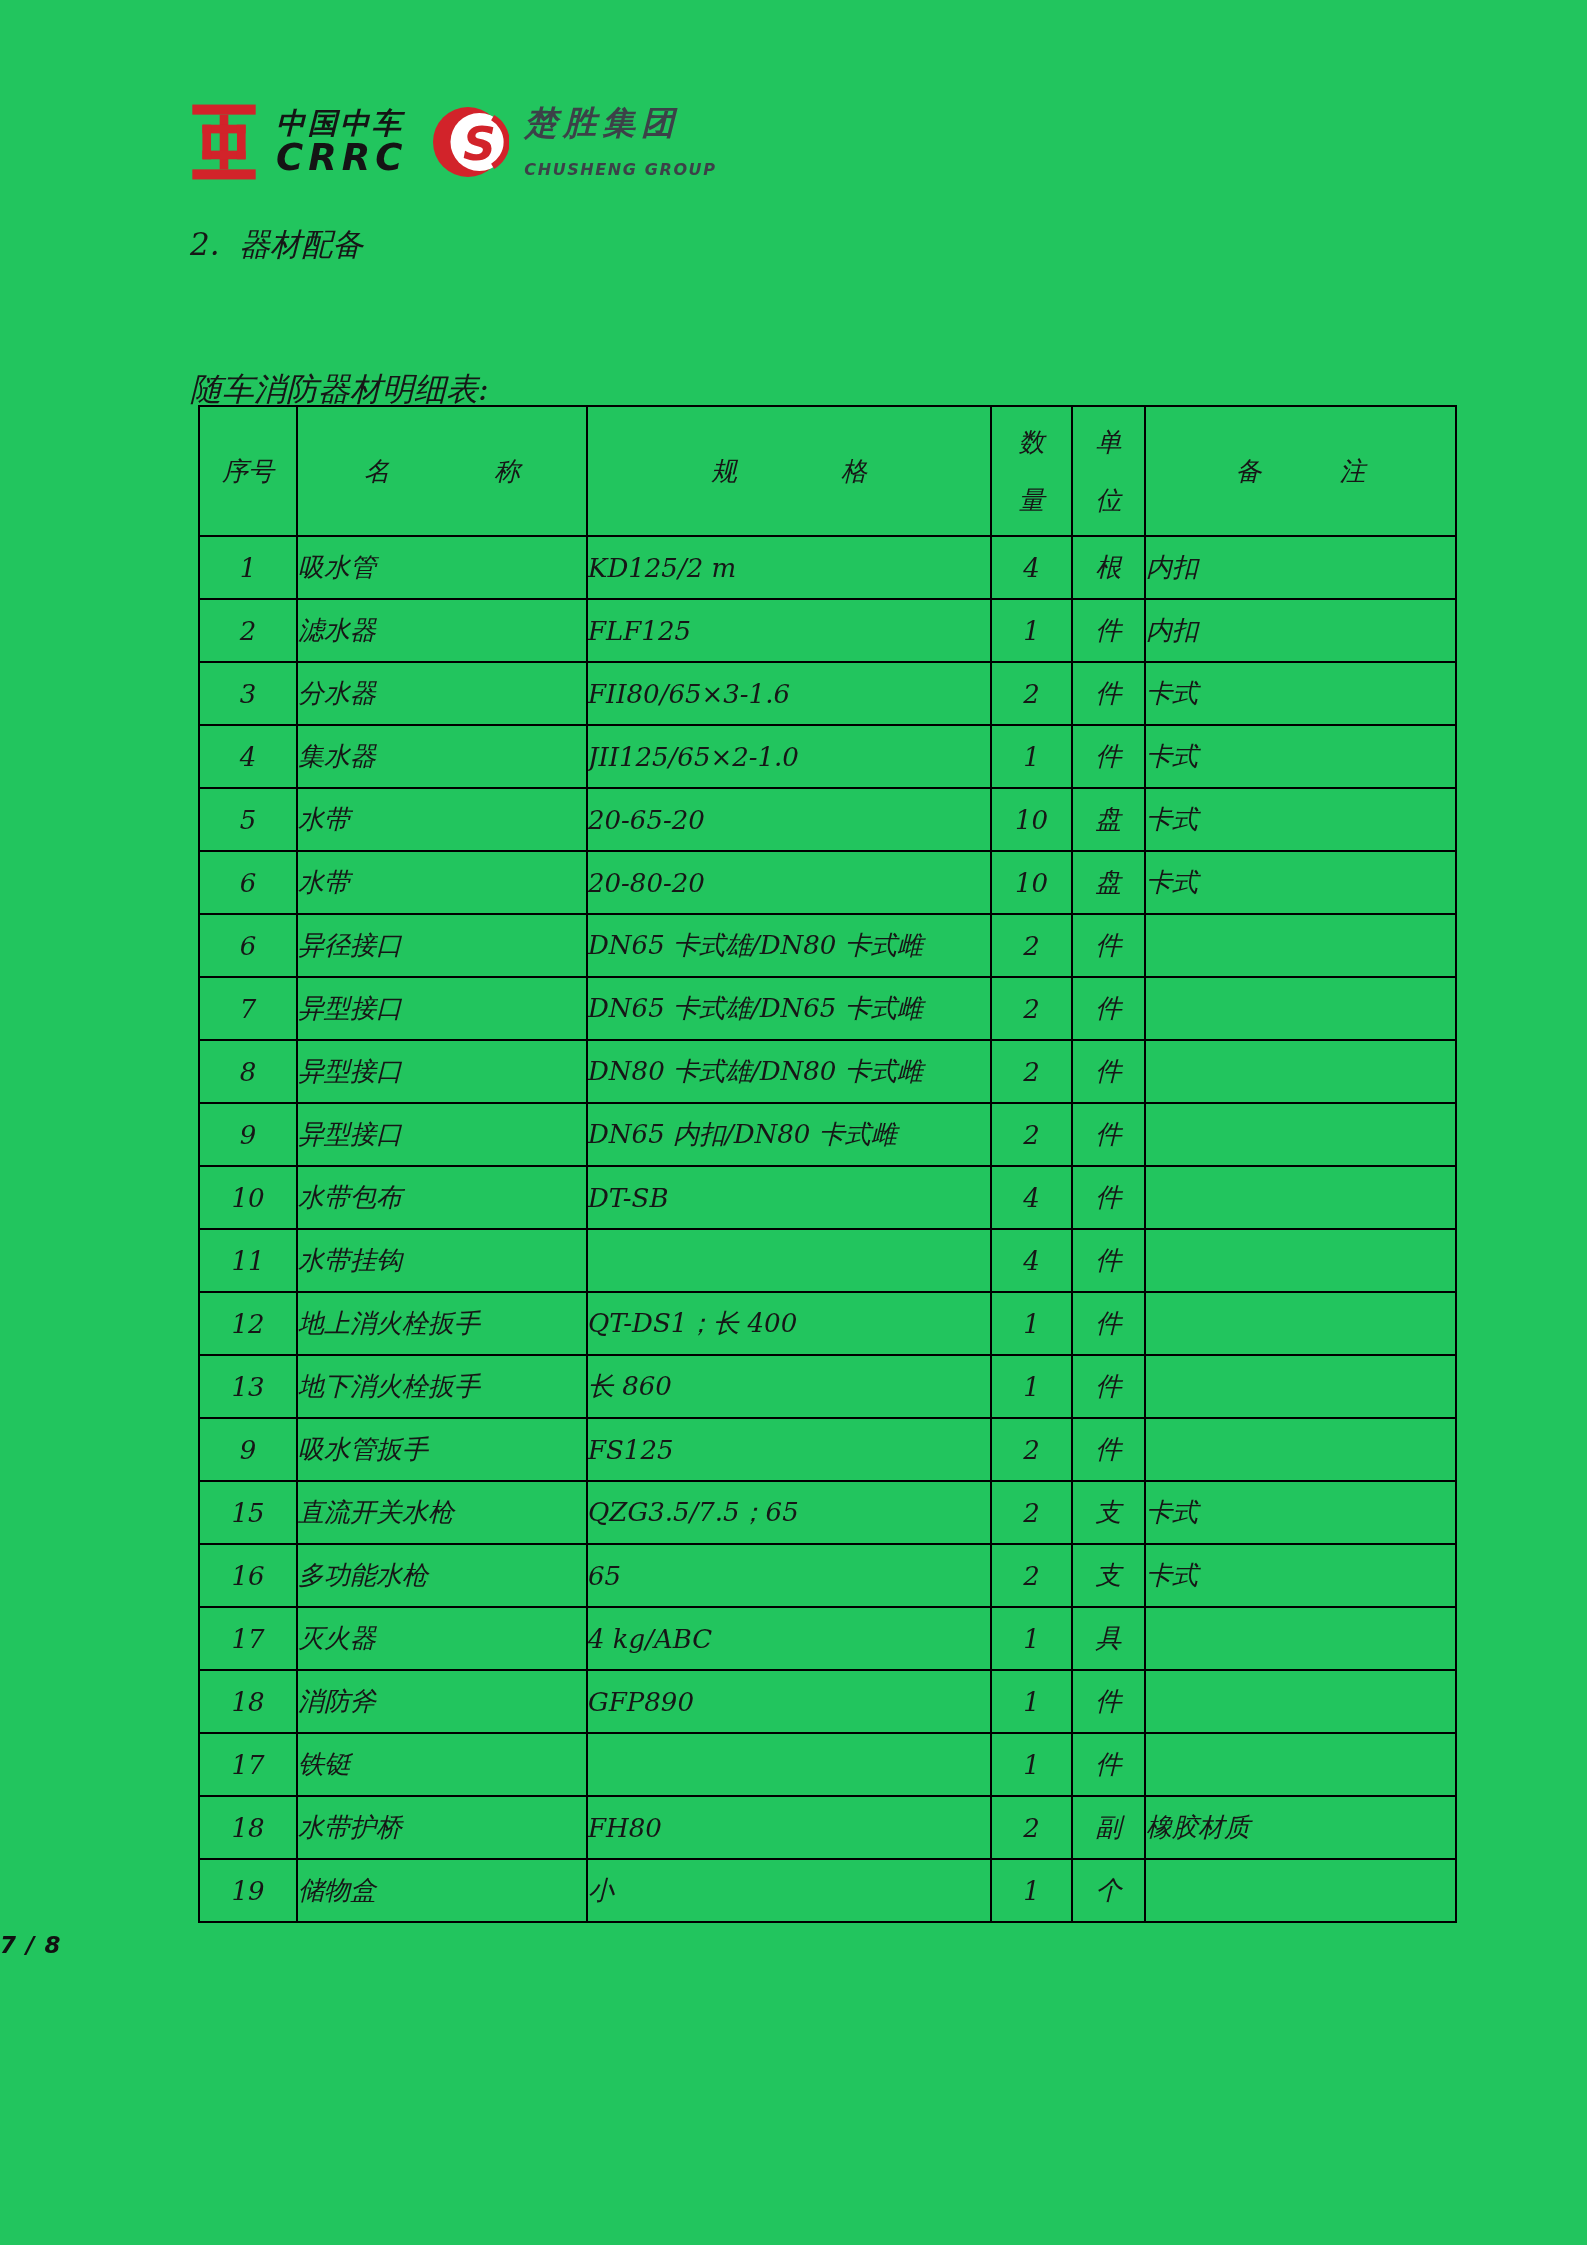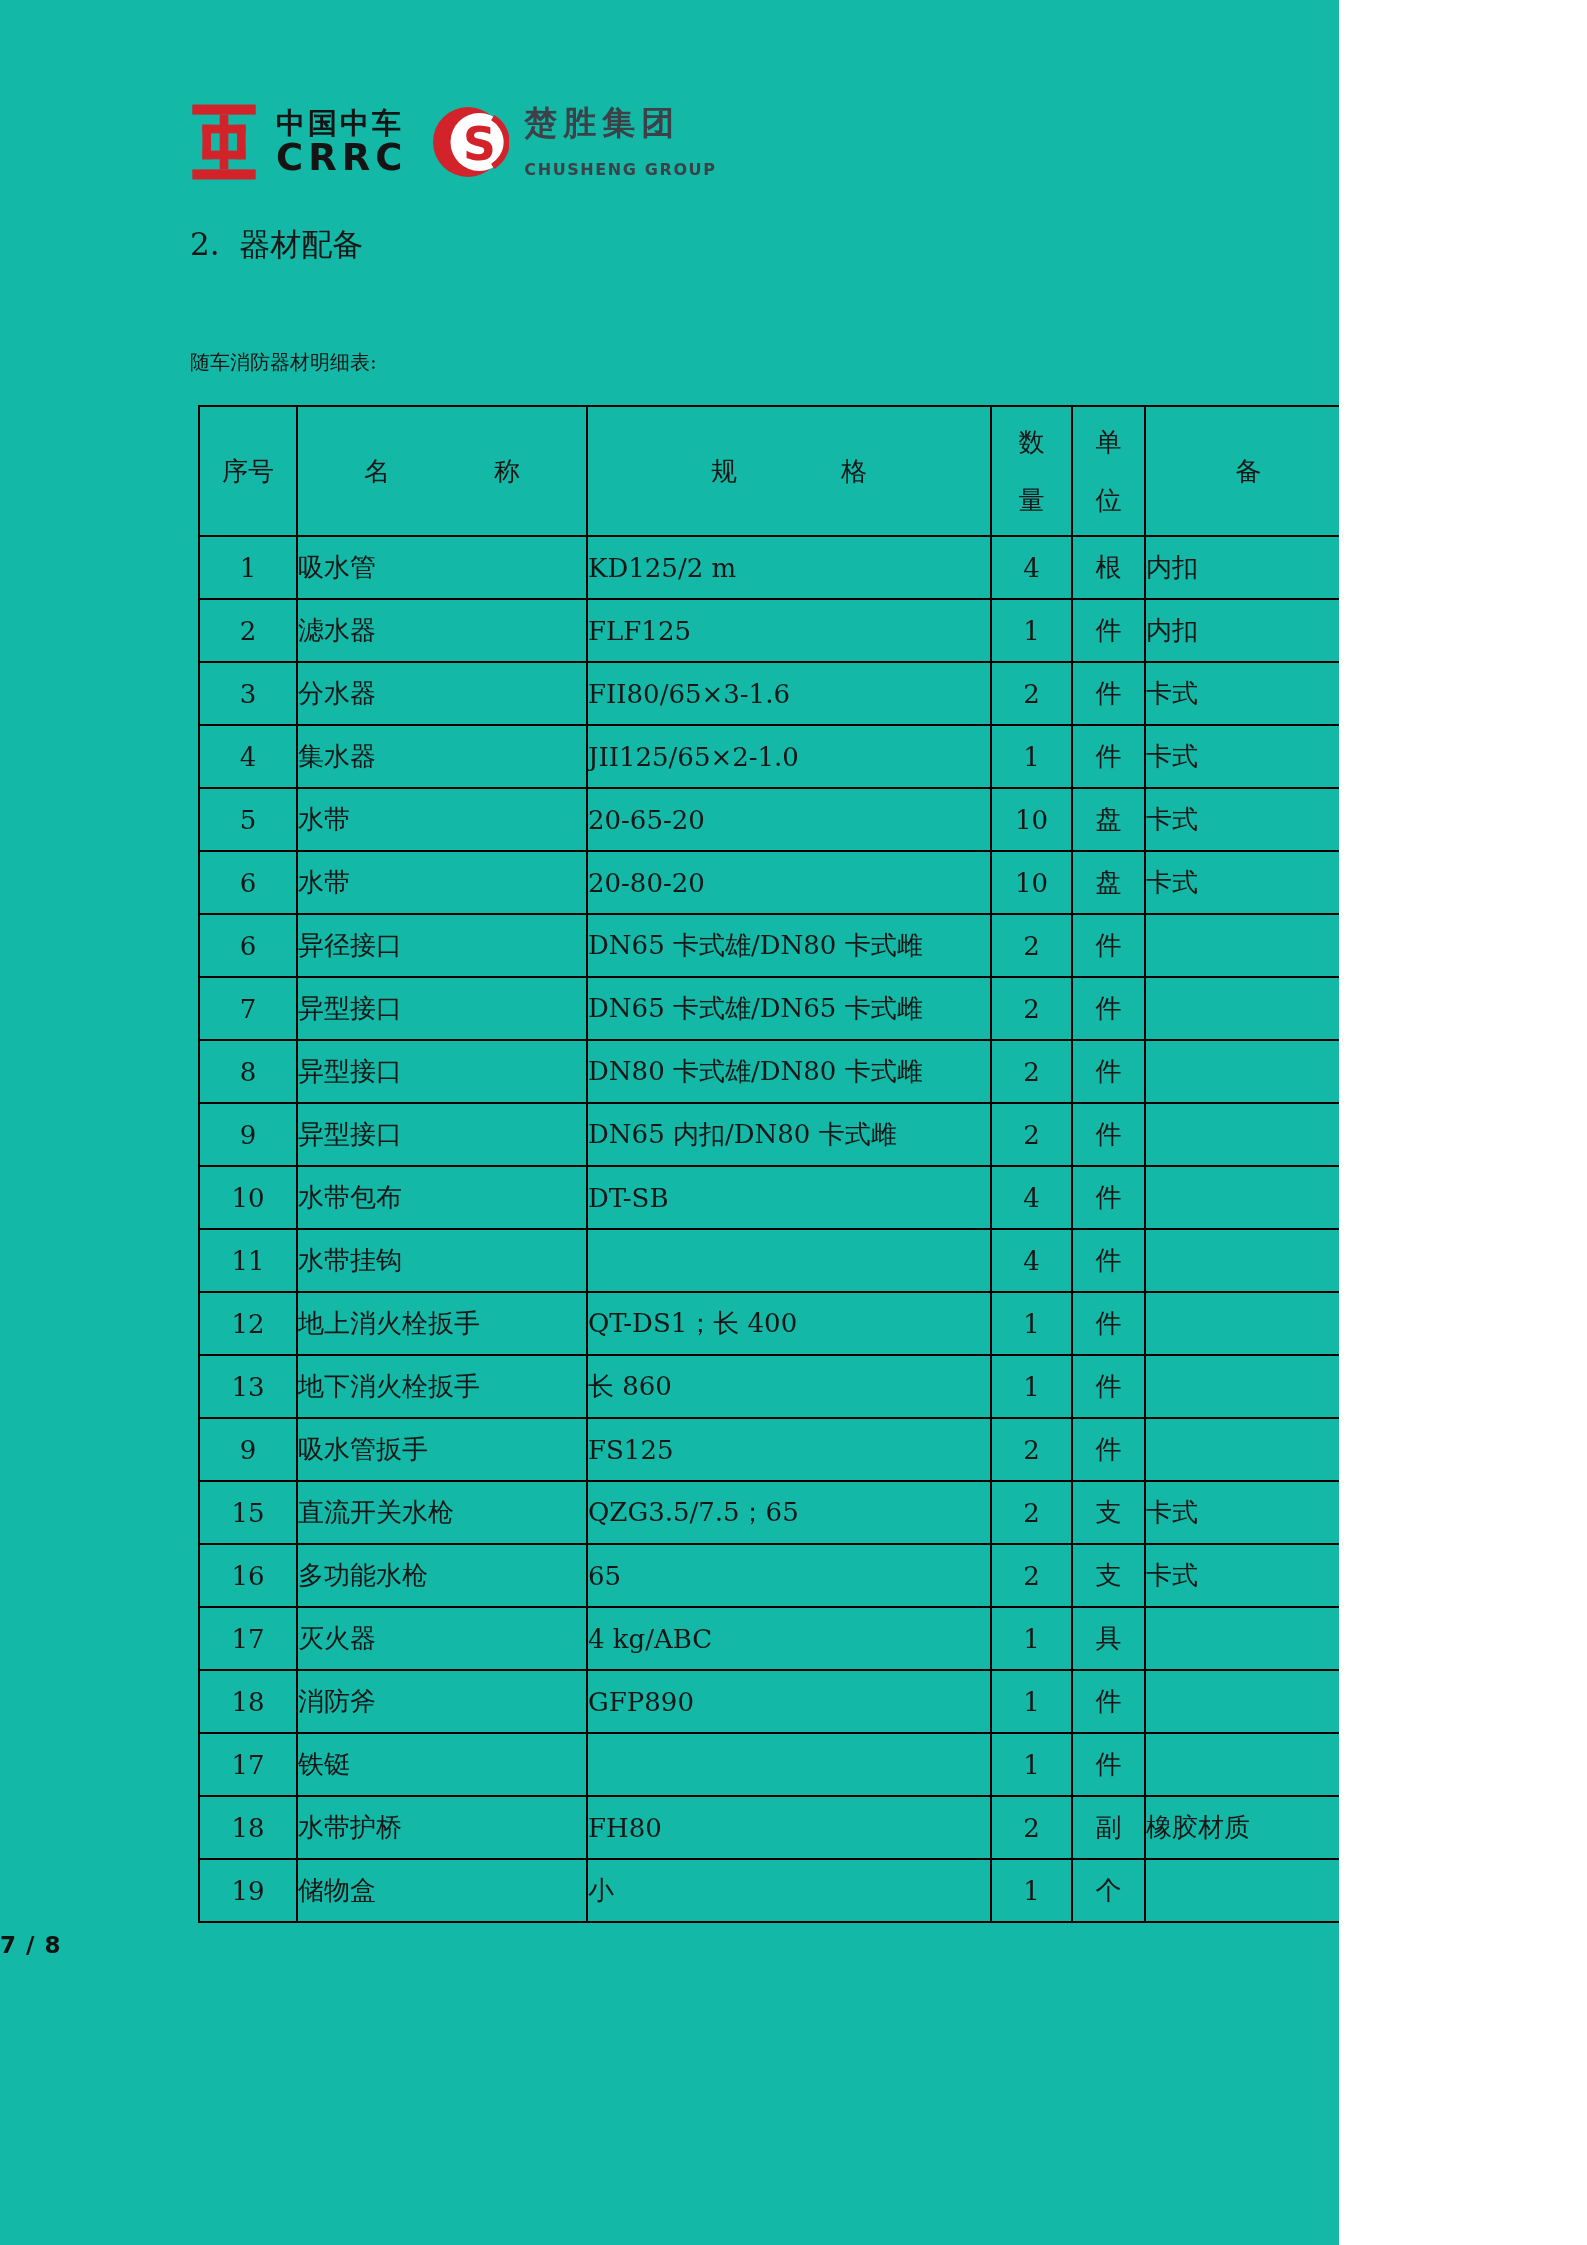--- a/index.html
+++ b/index.html
@@ -1,22 +1,23 @@
 <!DOCTYPE html>
 <html><head>
 <meta charset="utf-8">
 <style>
   html,body{margin:0;padding:0;background:#ffffff;}
   .page{
     position:relative;
-    width:1339px;height:2245px;
-    background:#14b8a6;
+    width:1587px;height:2245px;
+    background:#22c55e;
     font-family:"DejaVu Serif","Liberation Serif",serif;
     color:#1c1c1c;
     overflow:hidden;
+    font-style:italic;
   }
 
   
   .logos{position:absolute;left:188px;top:104px;display:flex;align-items:center;}
   .logo-block{display:flex;align-items:center;}
   .crrc-emblem{width:72px;height:76px;display:block;}
   .crrc-text{margin-left:16px;font-family:"DejaVu Sans","Liberation Sans",sans-serif;color:#141414;}
   .crrc-cn{font-size:29px;font-weight:700;letter-spacing:3px;line-height:1.08;white-space:nowrap;}
   .crrc-en{font-size:37px;font-weight:800;letter-spacing:5px;line-height:1.0;}
   .logo-cs{margin-left:26px;}
@@ -24,22 +25,22 @@
   .cs-text{margin-left:15px;font-family:"DejaVu Sans","Liberation Sans",sans-serif;color:#3c4148;}
   .cs-cn{font-size:33px;font-weight:700;letter-spacing:6px;line-height:1.1;white-space:nowrap;}
   .cs-en{font-size:16px;font-weight:700;letter-spacing:1.6px;margin-top:19px;white-space:nowrap;}
 
   
   .heading{
     position:absolute;left:190px;top:224px;margin:0;
     font-size:31px;font-weight:400;white-space:pre;color:#161616;
   }
   .caption{
-    position:absolute;left:190px;top:349px;
-    font-size:20px;color:#161616;white-space:pre;
+    position:absolute;left:190px;top:368px;
+    font-size:32px;color:#161616;white-space:pre;
   }
 
   
   table.equip{
     position:absolute;left:198px;top:405px;width:1257px;
     border-collapse:collapse;table-layout:fixed;
     font-size:26px;color:#161616;
   }
   table.equip th,table.equip td{
     border:2px solid #000;

